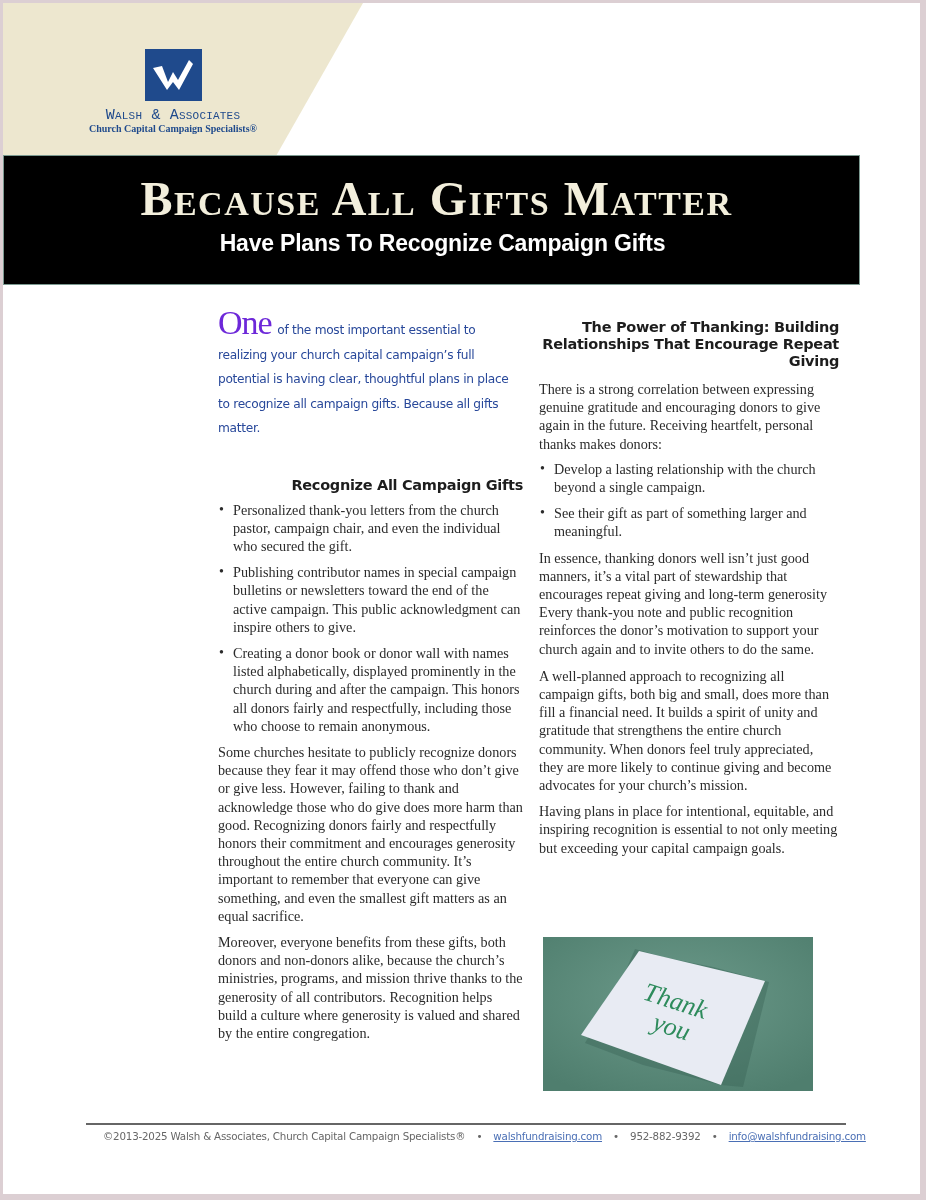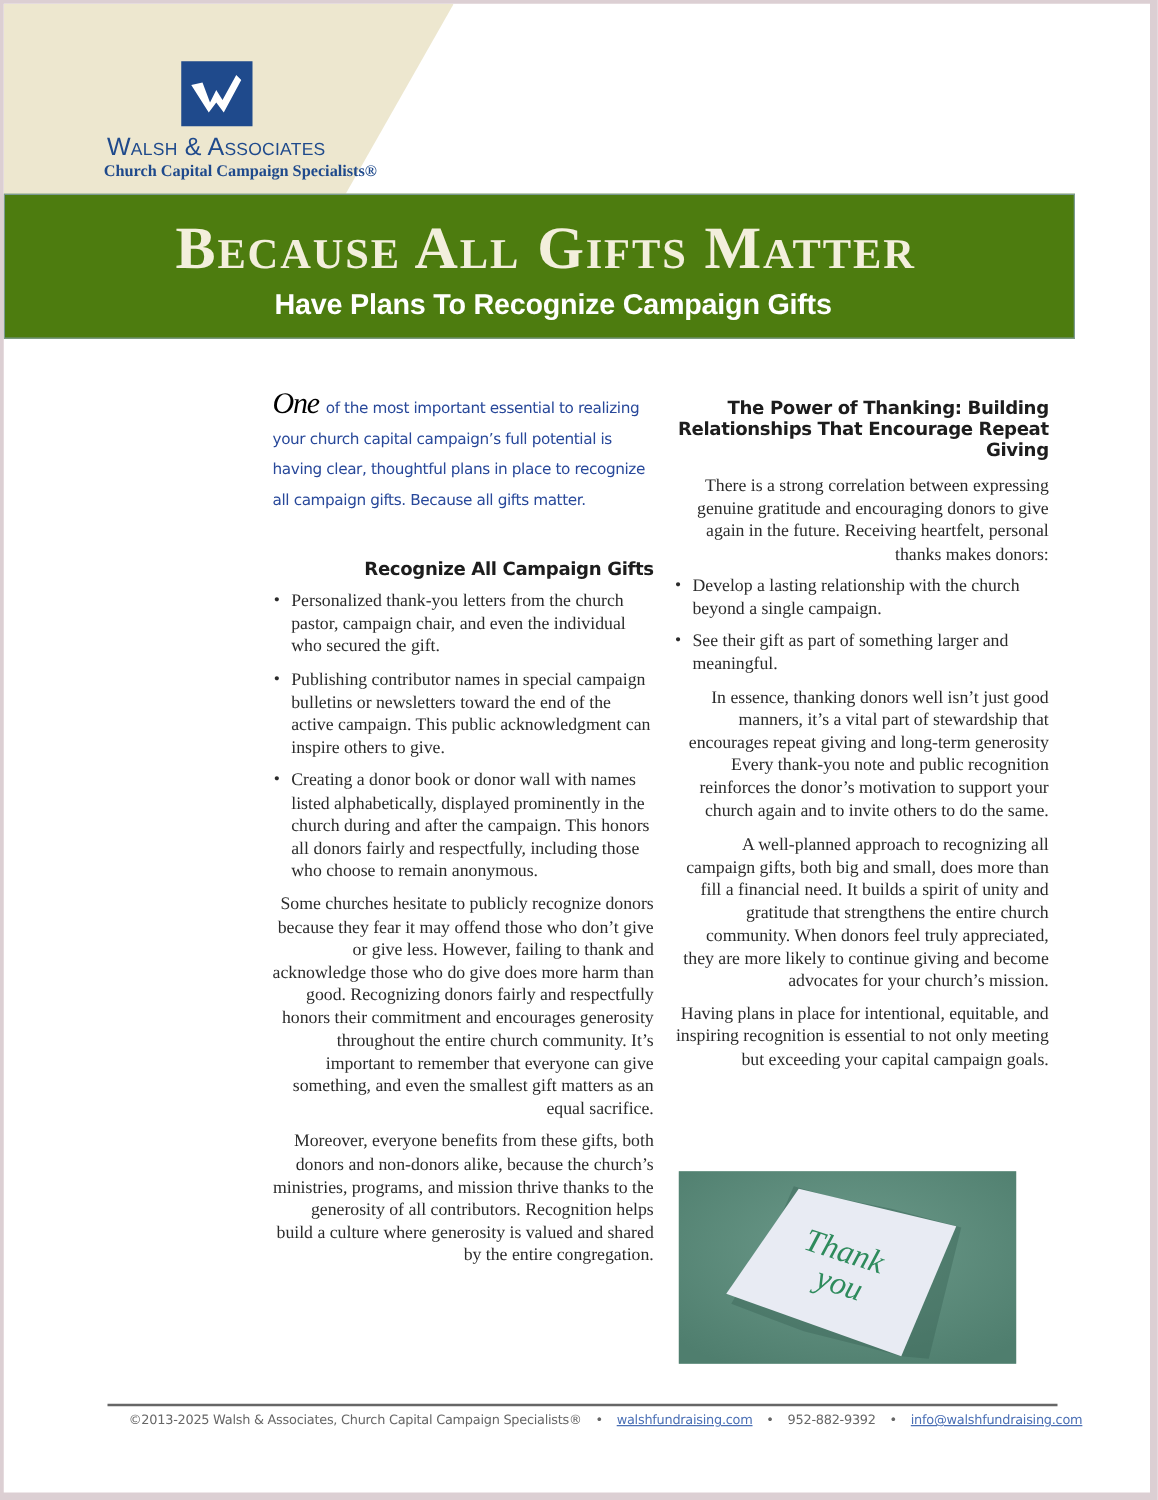--- a/index.html
+++ b/index.html
@@ -12,60 +12,60 @@
       position: absolute; left: 0; top: 0; width: 360px; height: 152px;
       background: #ede7cf;
       clip-path: polygon(0 0, 100% 0, 76% 100%, 0 100%);
     }
     .logo { position: absolute; left: 80px; top: 46px; width: 180px; text-align: center; }
     .logo-box {
       width: 57px; height: 52px; margin: 0 auto; background: #1f4a8c;
       display: flex; align-items: center; justify-content: center;
     }
     .logo-name {
-      margin-top: 6px; font-family: Liberation Sans, sans-serif; font-size: 20px;
+      margin-top: 6px; font-family: Liberation Mono, monospace; font-size: 15px;
       color: #1f4a8c; letter-spacing: 0.2px; font-variant: small-caps; white-space: nowrap;
     }
     .logo-tag {
-      font-family: "Liberation Serif", serif; font-size: 13px; font-weight: bold;
+      font-family: "Liberation Serif", serif; font-size: 10px; font-weight: bold;
       color: #1f4a8c; white-space: nowrap; margin-top: -1px;
     }
     .banner {
-      position: absolute; left: 0; top: 152px; width: 857px; height: 116px;
-      background: #4d7c0f; border: 1px solid #7b9990; text-align: center;
+      position: absolute; left: 0; top: 152px; width: 857px; height: 130px;
+      background: #000000; border: 1px solid #7b9990; text-align: center;
     }
     .banner-title {
       margin-top: 14px; font-family: "Liberation Serif", serif; font-size: 48px;
       font-weight: bold; font-variant: small-caps; color: #f3efdc; letter-spacing: 1.5px;
       line-height: 58px; padding-left: 10px;
     }
     .banner-sub {
       margin-top: 2px; font-family: "Liberation Sans", sans-serif; font-size: 23px;
       font-weight: bold; color: #ffffff; letter-spacing: -0.2px; padding-left: 22px;
     }
     .col { position: absolute; top: 0; }
     .col-left { left: 215px; top: 310px; width: 305px; }
     .col-right { left: 536px; top: 316px; width: 300px; }
     .intro {
       font-family: "DejaVu Sans", sans-serif; font-size: 12.2px; color: #28489a;
       line-height: 24.5px; letter-spacing: -0.3px;
     }
     .intro .dropcap {
-      font-family: "Liberation Serif", serif; font-style: italic; font-size: 24px;
-      color: #000000; line-height: 20px; letter-spacing: -1px; margin-right: 2px;
+      font-family: "Liberation Serif", serif; font-size: 34px;
+      color: #6d28d9; line-height: 20px; letter-spacing: -1px; margin-right: 2px;
     }
     h2 {
       font-family: "DejaVu Sans", sans-serif; font-size: 14.5px; font-weight: bold;
       color: #1d1d1d; line-height: 17px; letter-spacing: -0.3px; text-align: right;
     }
     p, li {
       font-family: "Liberation Serif", serif; font-size: 14.2px; color: #2b2b2b;
       line-height: 18.2px;
     }
-    p { margin-top: 8px; text-align: right; }
+    p { margin-top: 8px; }
     ul { list-style: none; margin-top: 7px; }
     li { position: relative; padding-left: 15px; margin-bottom: 8px; }
     li::before {
       content: "•"; position: absolute; left: 1px; top: 0; font-size: 14px;
     }
     .photo {
       position: absolute; left: 540px; top: 934px; width: 270px; height: 154px;
       background: #5f8d7d; overflow: hidden;
     }
     .footer-rule {

